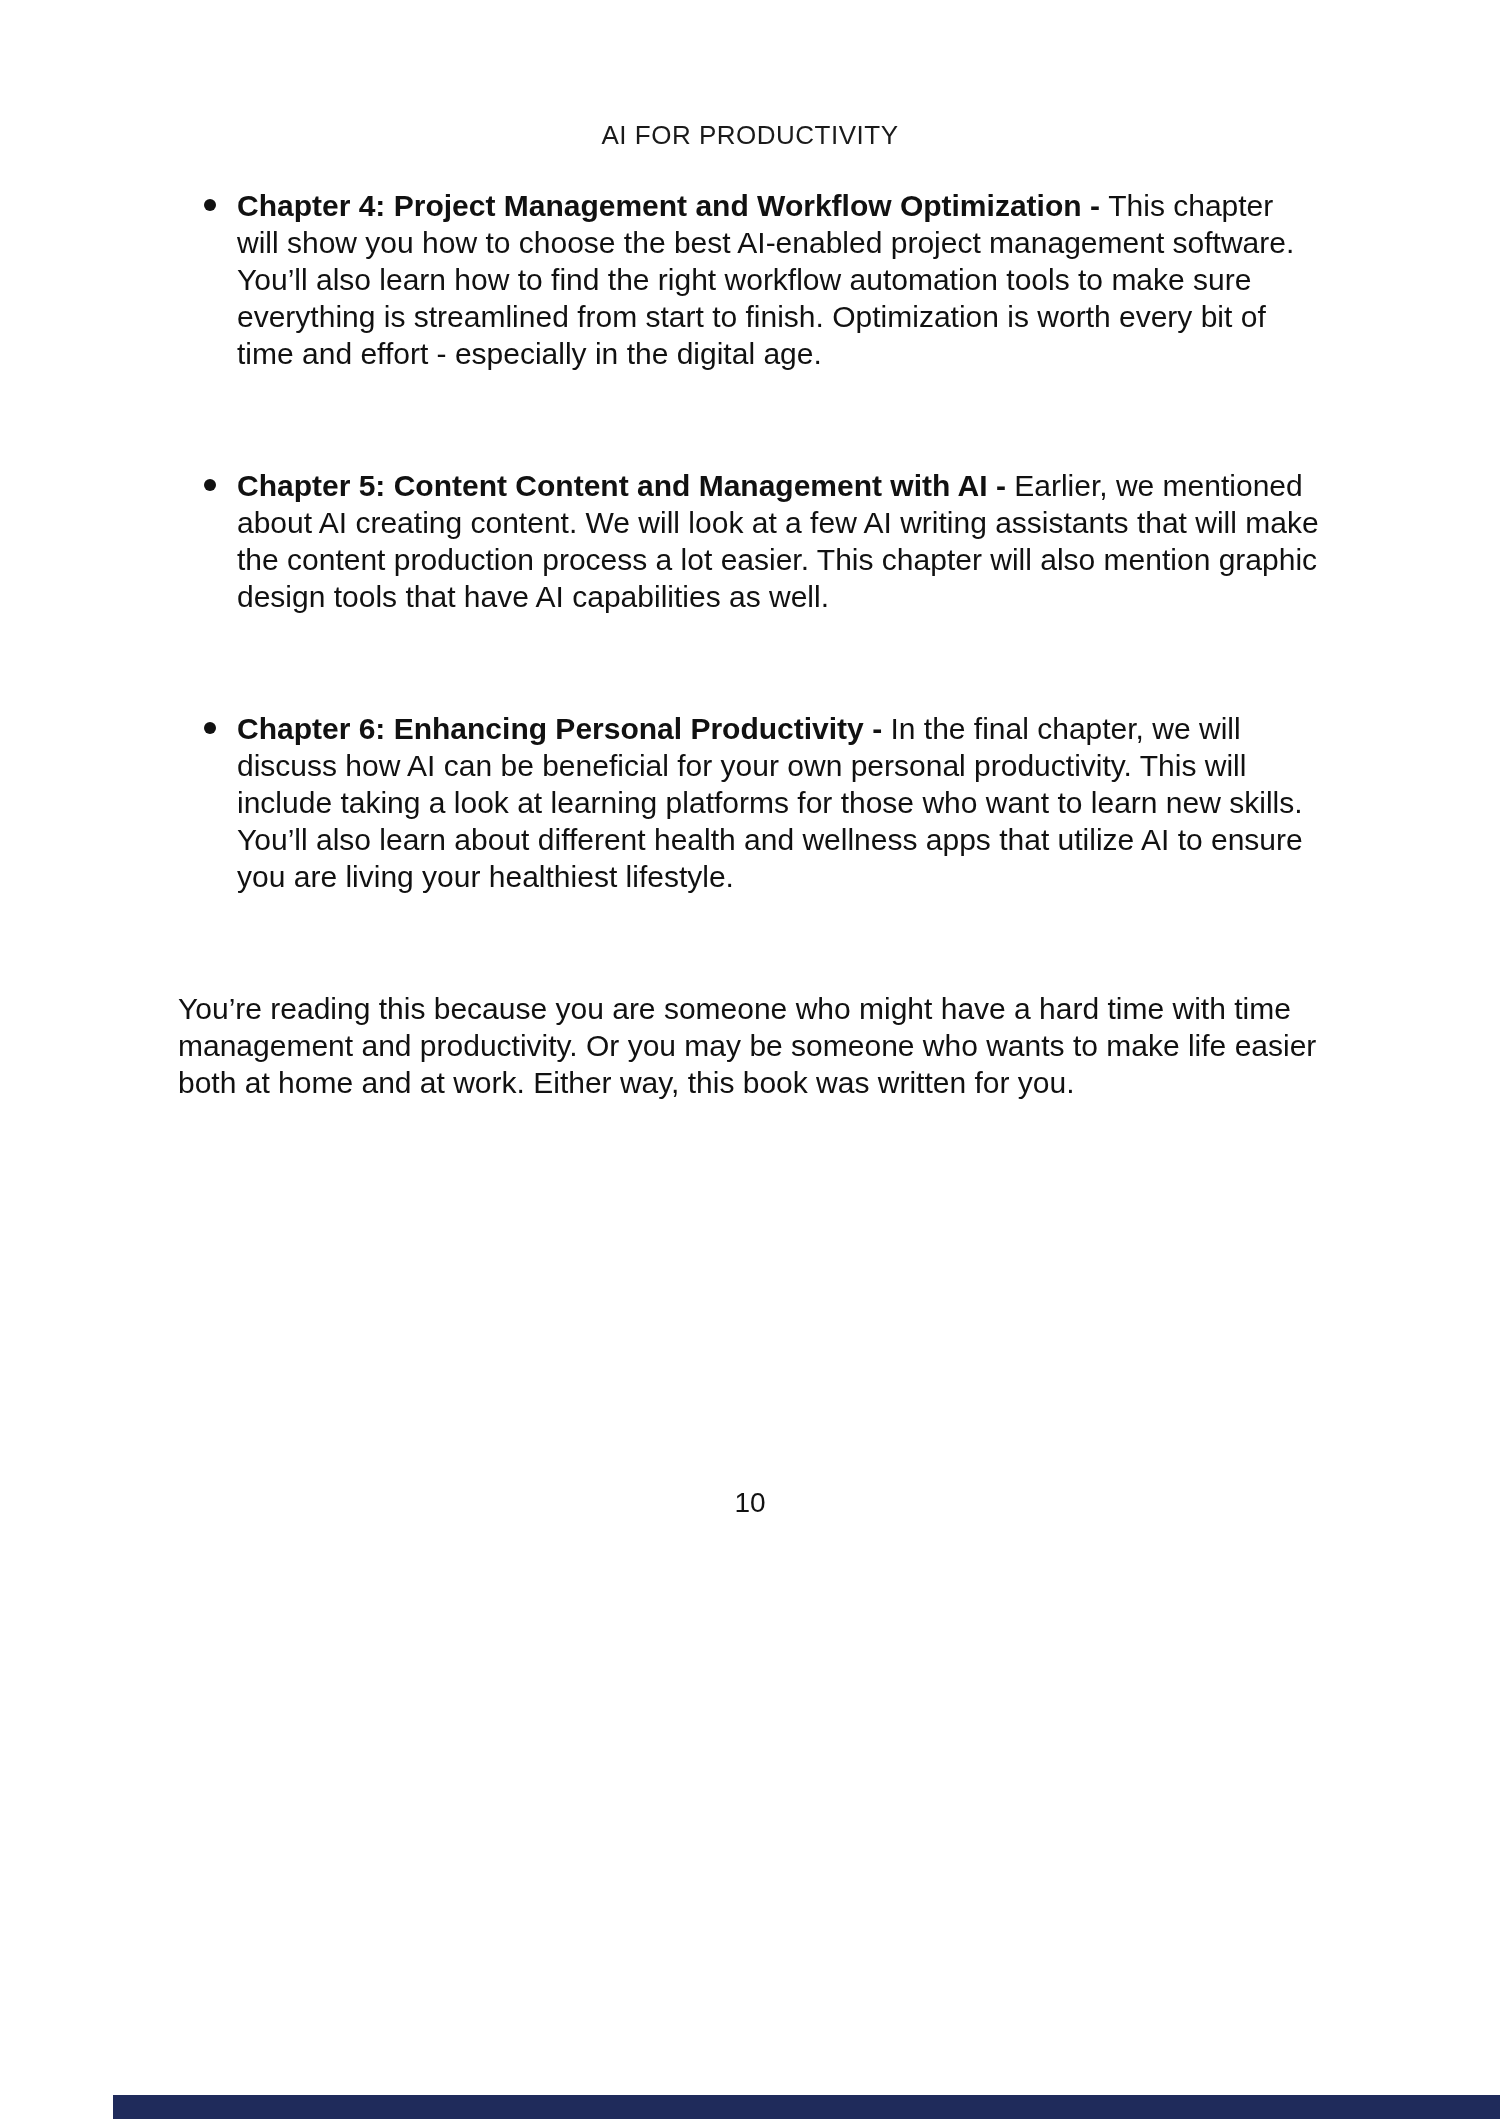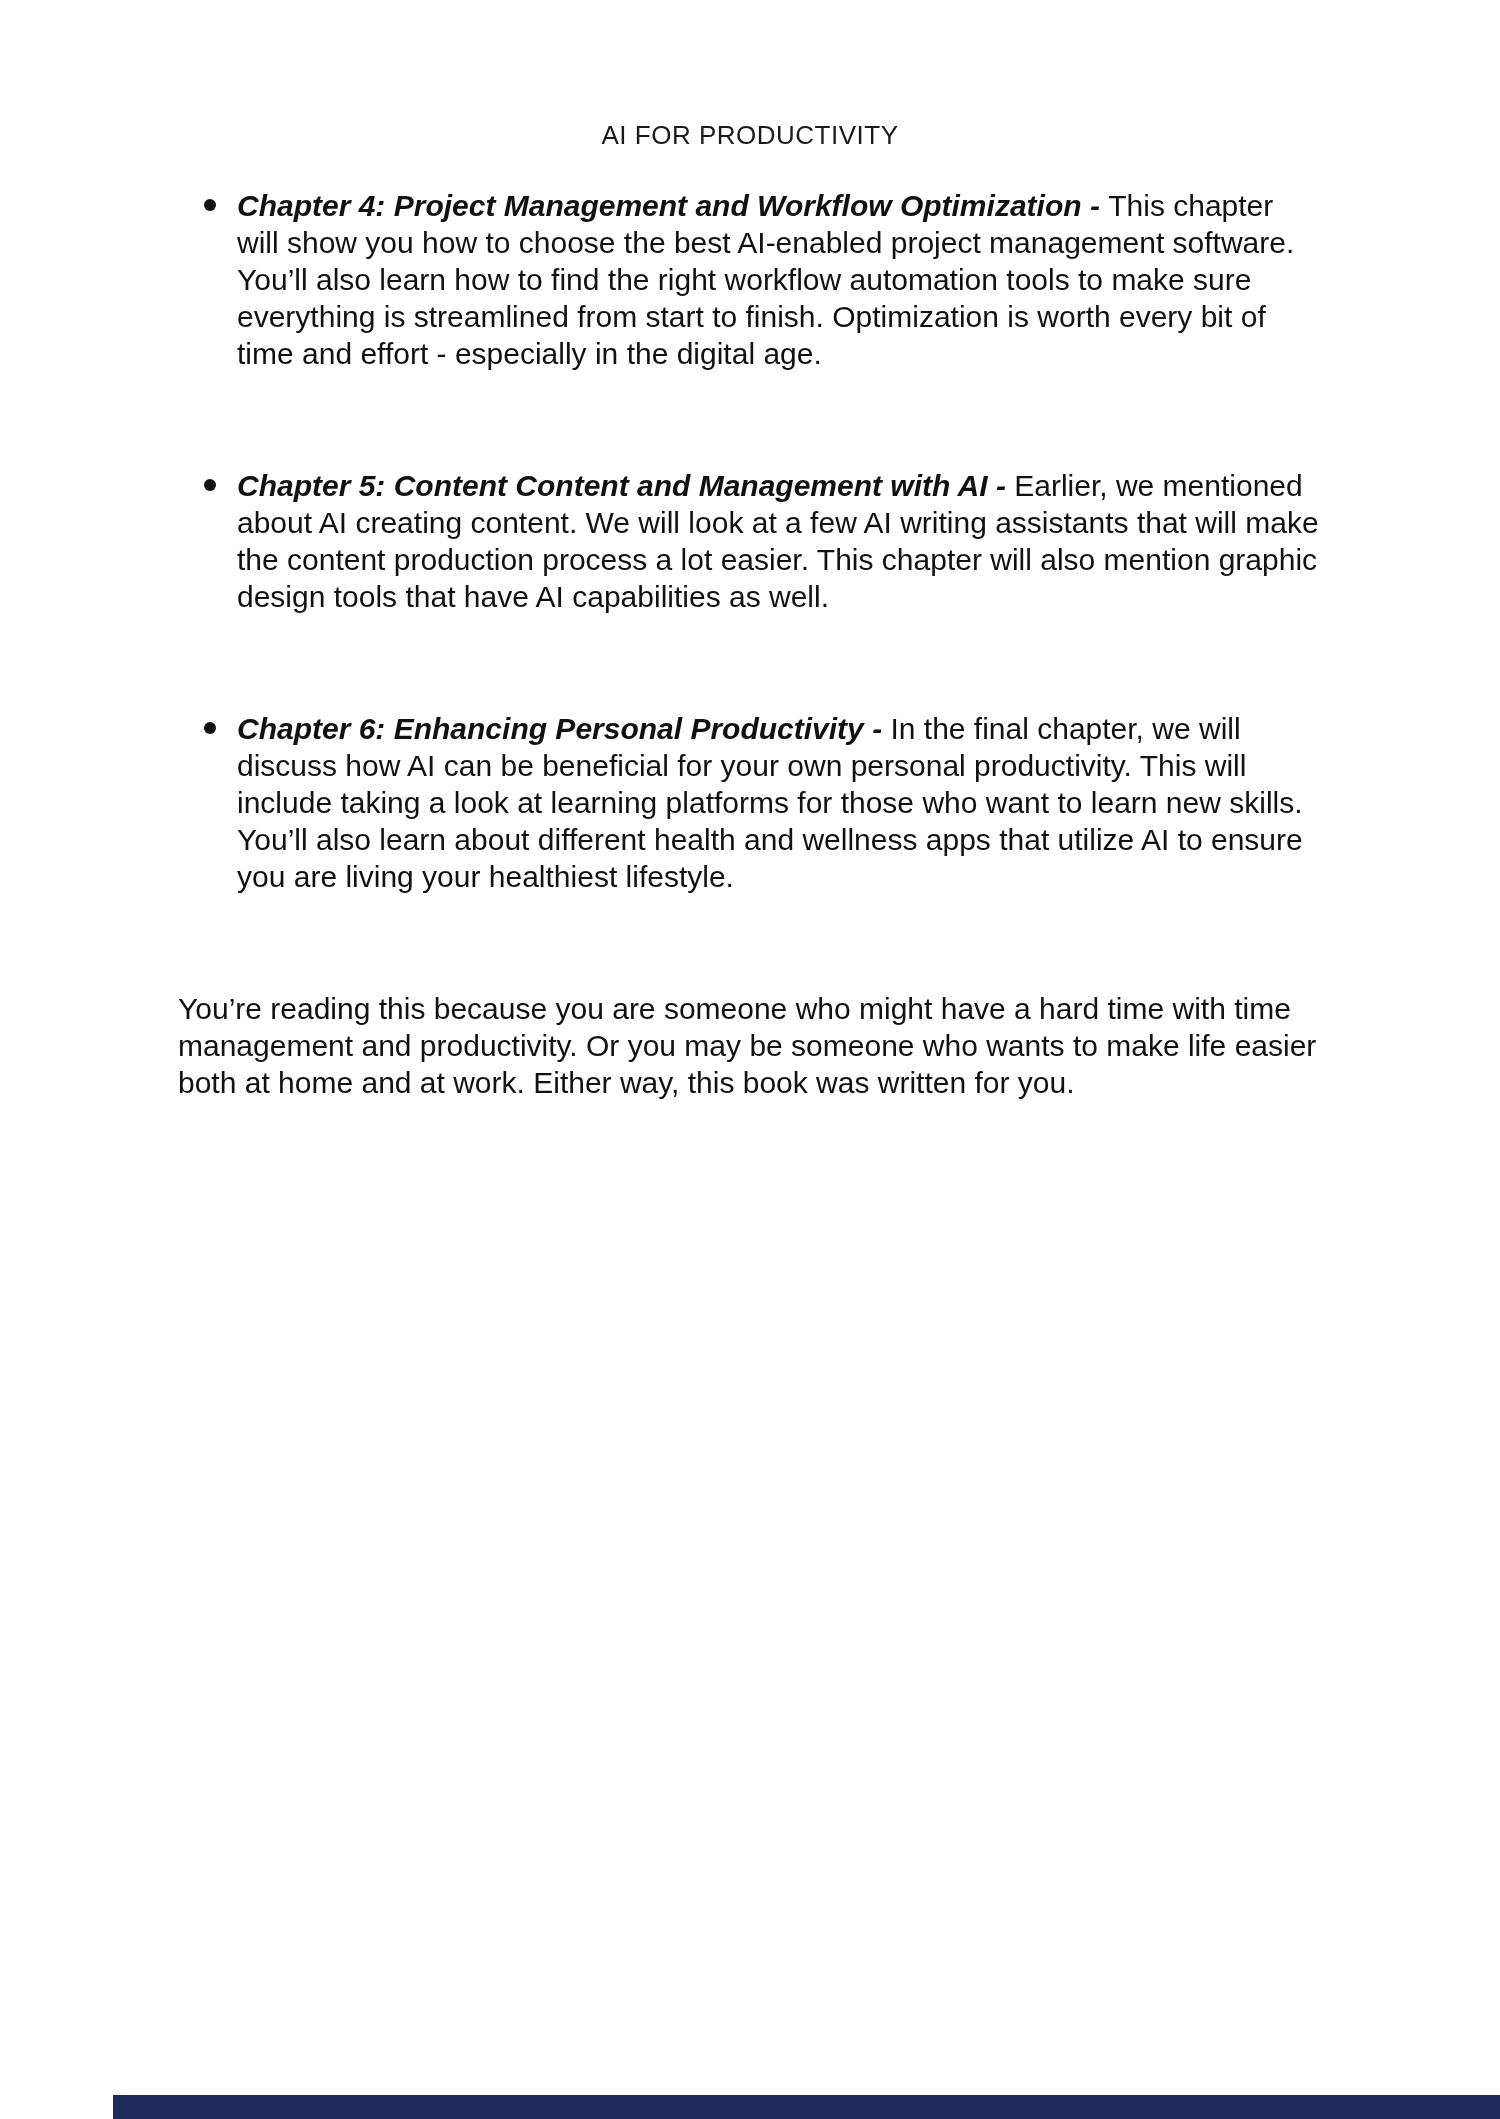--- a/index.html
+++ b/index.html
@@ -48,21 +48,20 @@
     height: 12px;
     border-radius: 50%;
     background: #111111;
   }
   .chapter-text {
     flex: 1;
     max-width: 1086px;
   }
   .chapter-title {
     font-weight: bold;
-    font-style: italic;
   }
   h2.section-heading {
     margin-top: 96px;
     font-size: 31px;
     font-weight: bold;
     line-height: 40px;
     color: #111111;
   }
   p.section-paragraph {
     margin-top: 30px;
@@ -118,16 +117,17 @@
         <span class="chapter-text"><span class="chapter-title">Chapter 6: Enhancing Personal Productivity - </span><span>In the final chapter, we will discuss how AI can be beneficial for your own personal productivity. This will include taking a look at learning platforms for those who want to learn new skills. You’ll also learn about different health and wellness apps that utilize AI to ensure you are living your healthiest lifestyle.</span></span>
       </li>
 
     </ul>
 
 
     <p class="section-paragraph">You’re reading this because you are someone who might have a hard time with time management and productivity. Or you may be someone who wants to make life easier both at home and at work. Either way, this book was written for you.</p>
 
   </div>
 
+  <div class="page-number">10</div>
 
   <div class="footer-bar" style="background: rgb(31, 43, 91);"></div>
 
 </div>
 
 </body></html>

